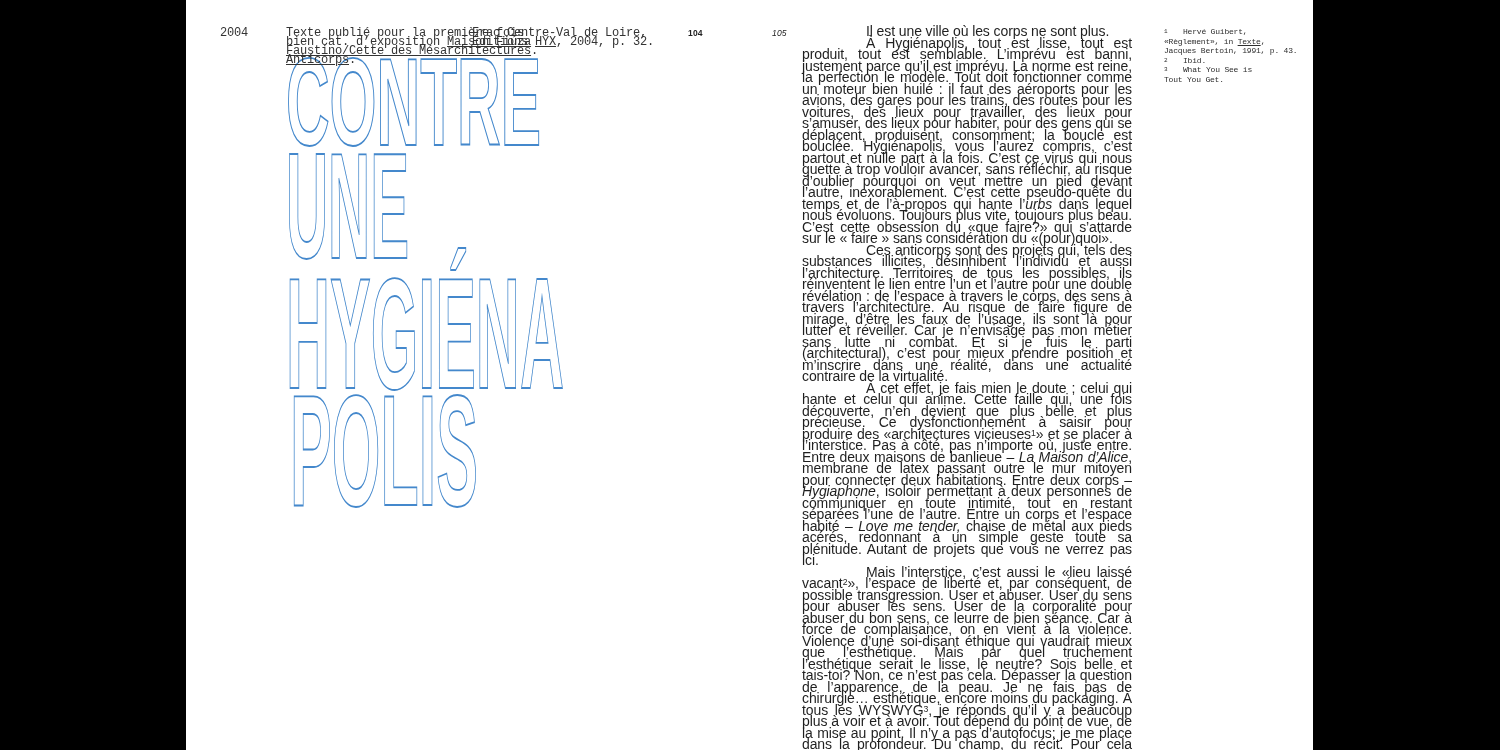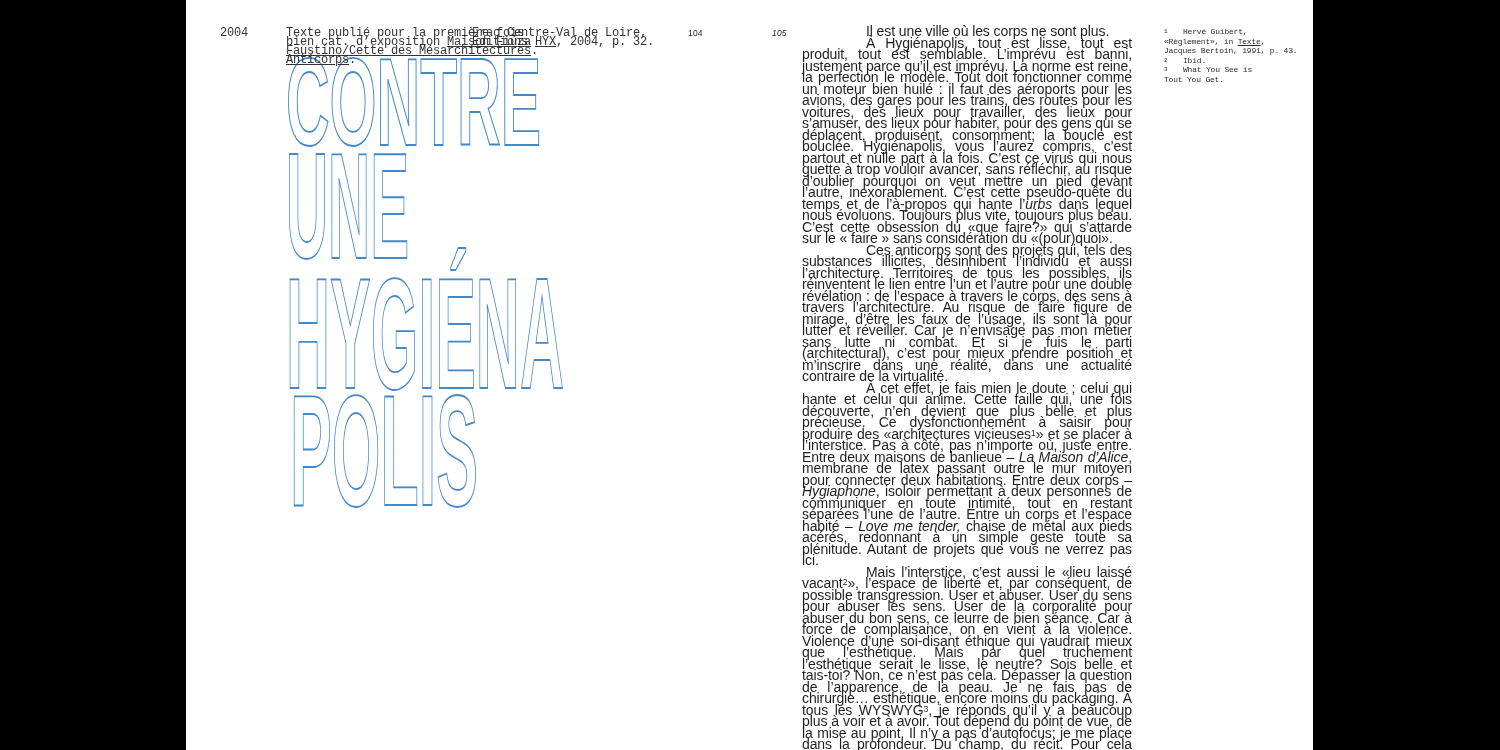--- a/index.html
+++ b/index.html
@@ -59,21 +59,21 @@
     top: -1px;
   }
   
   .pagenum {
     position: absolute;
     top: 28px;
     font-size: 8.5px;
     color: #222222;
     letter-spacing: 0.2px;
   }
-  .p104 { left: 502px; }
+  .p104 { left: 502px; font-weight: bold; }
   .p105 { left: 586px; font-style: italic; }
   
   .article {
     position: absolute;
     left: 616px;
     top: 26px;
     width: 330px;
     font-size: 14px;
     line-height: 11.5px;
     letter-spacing: -0.1px;

